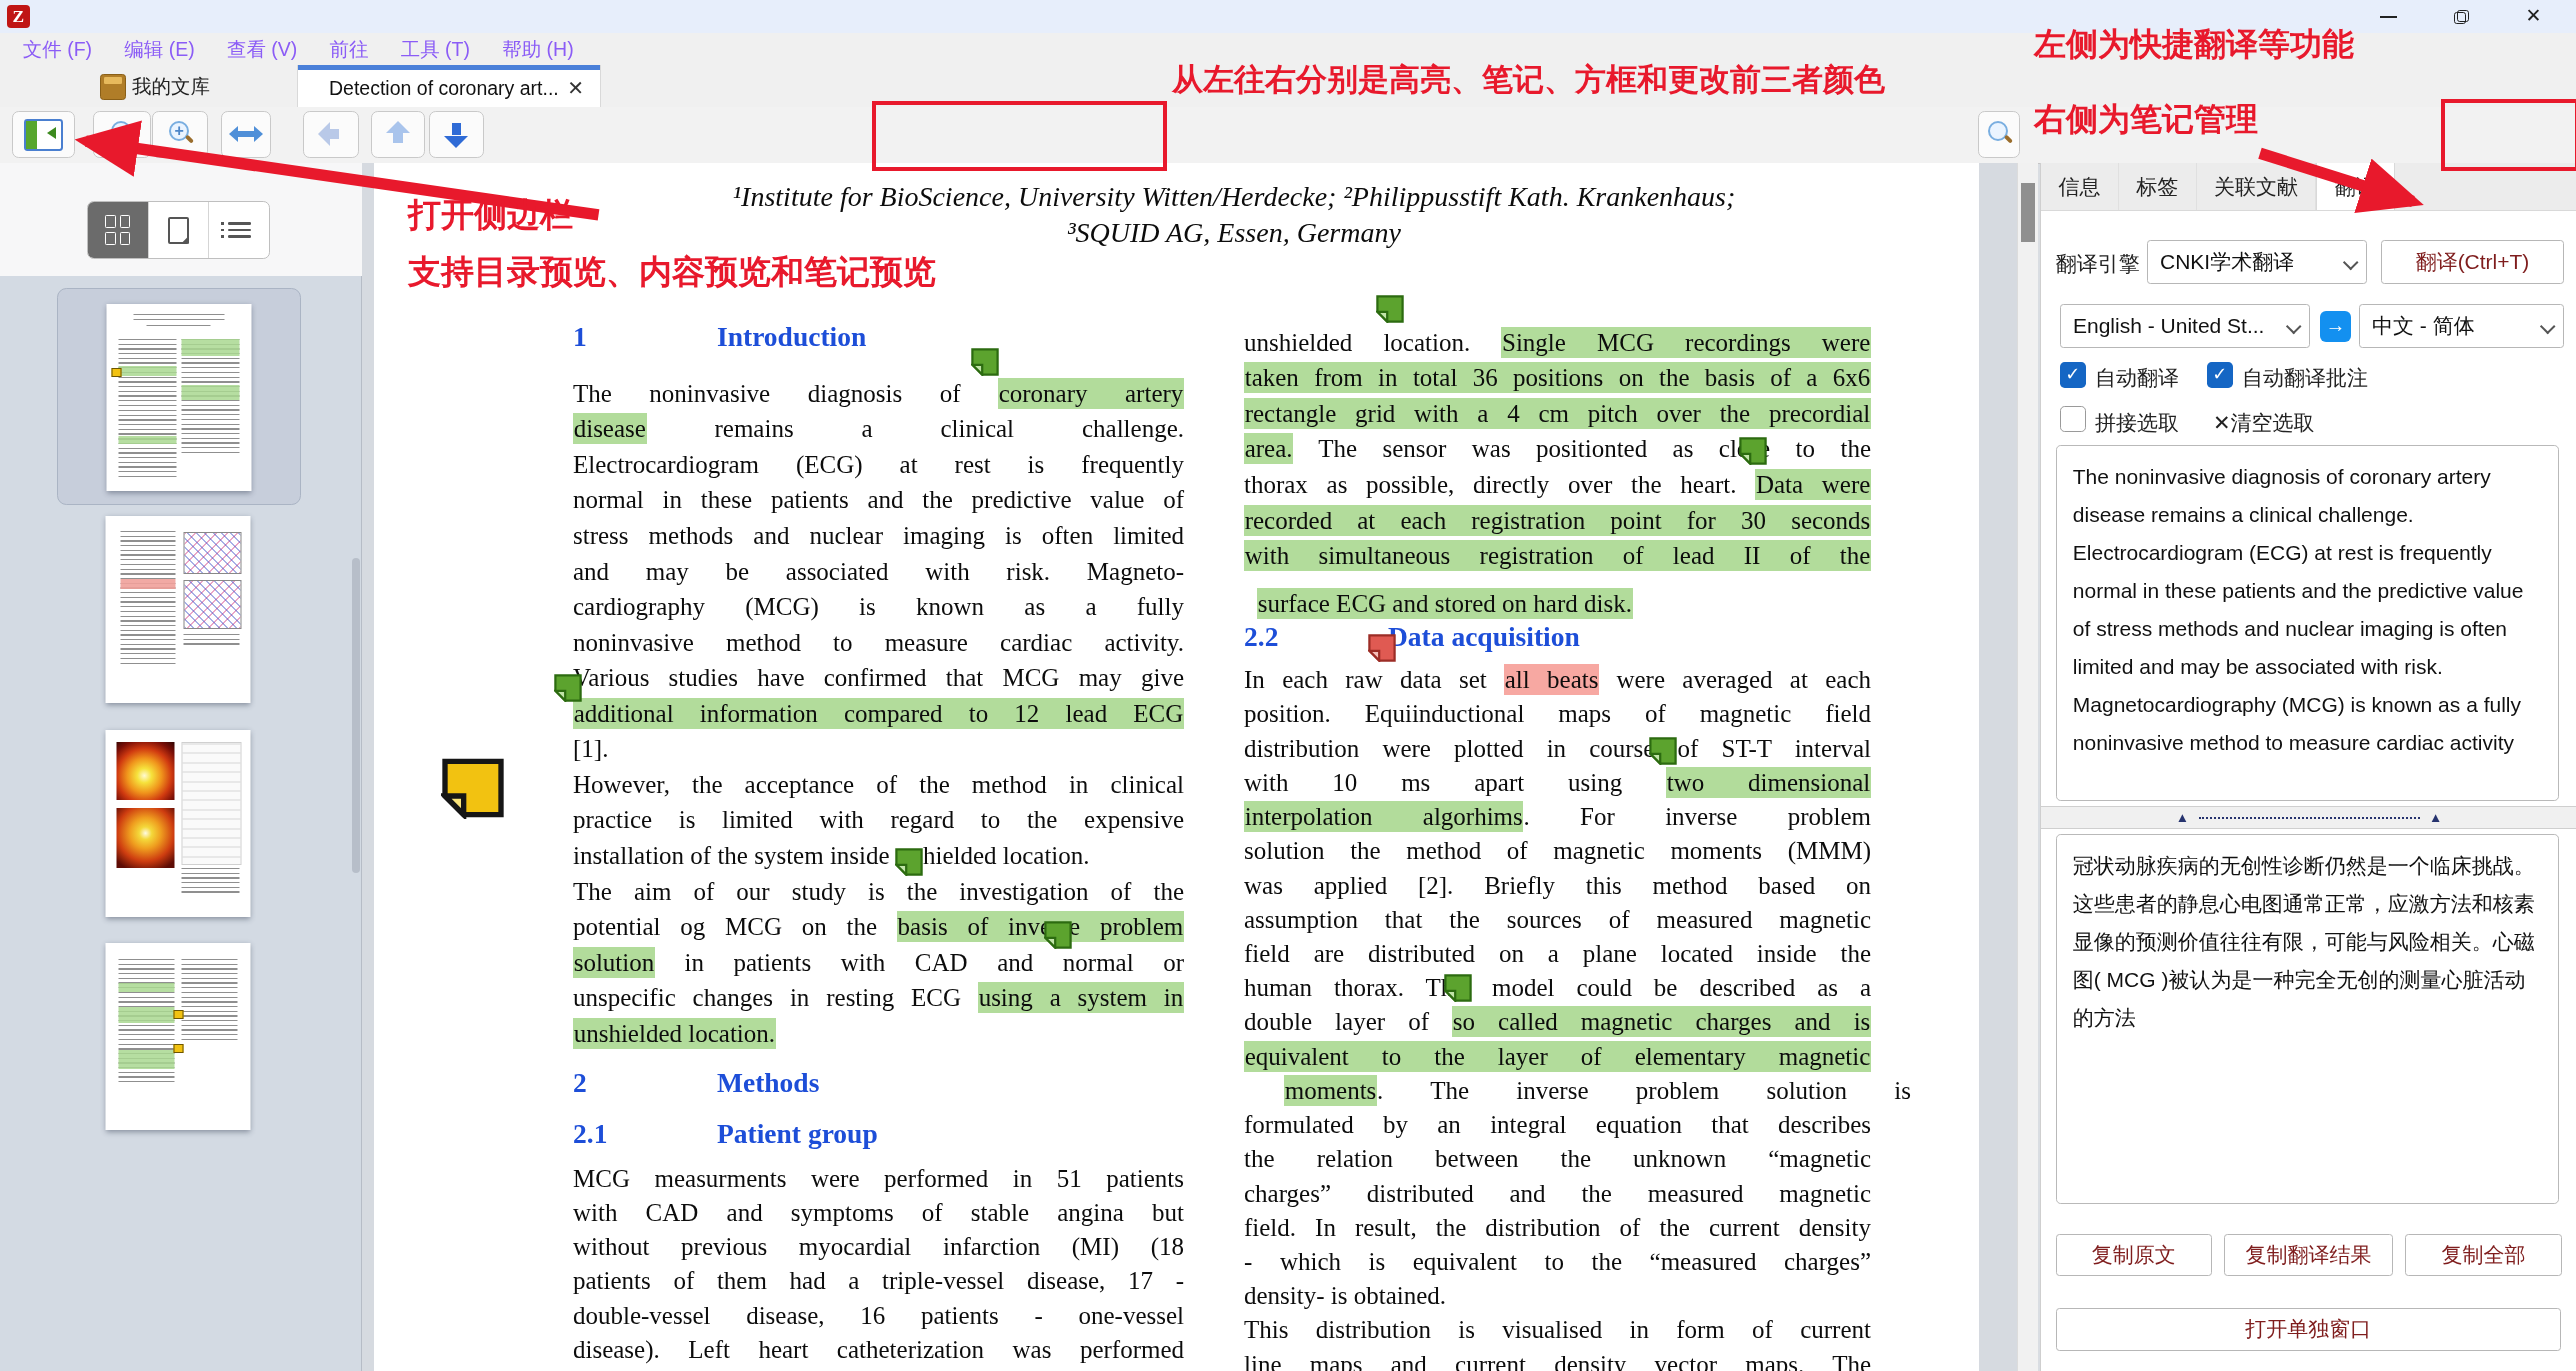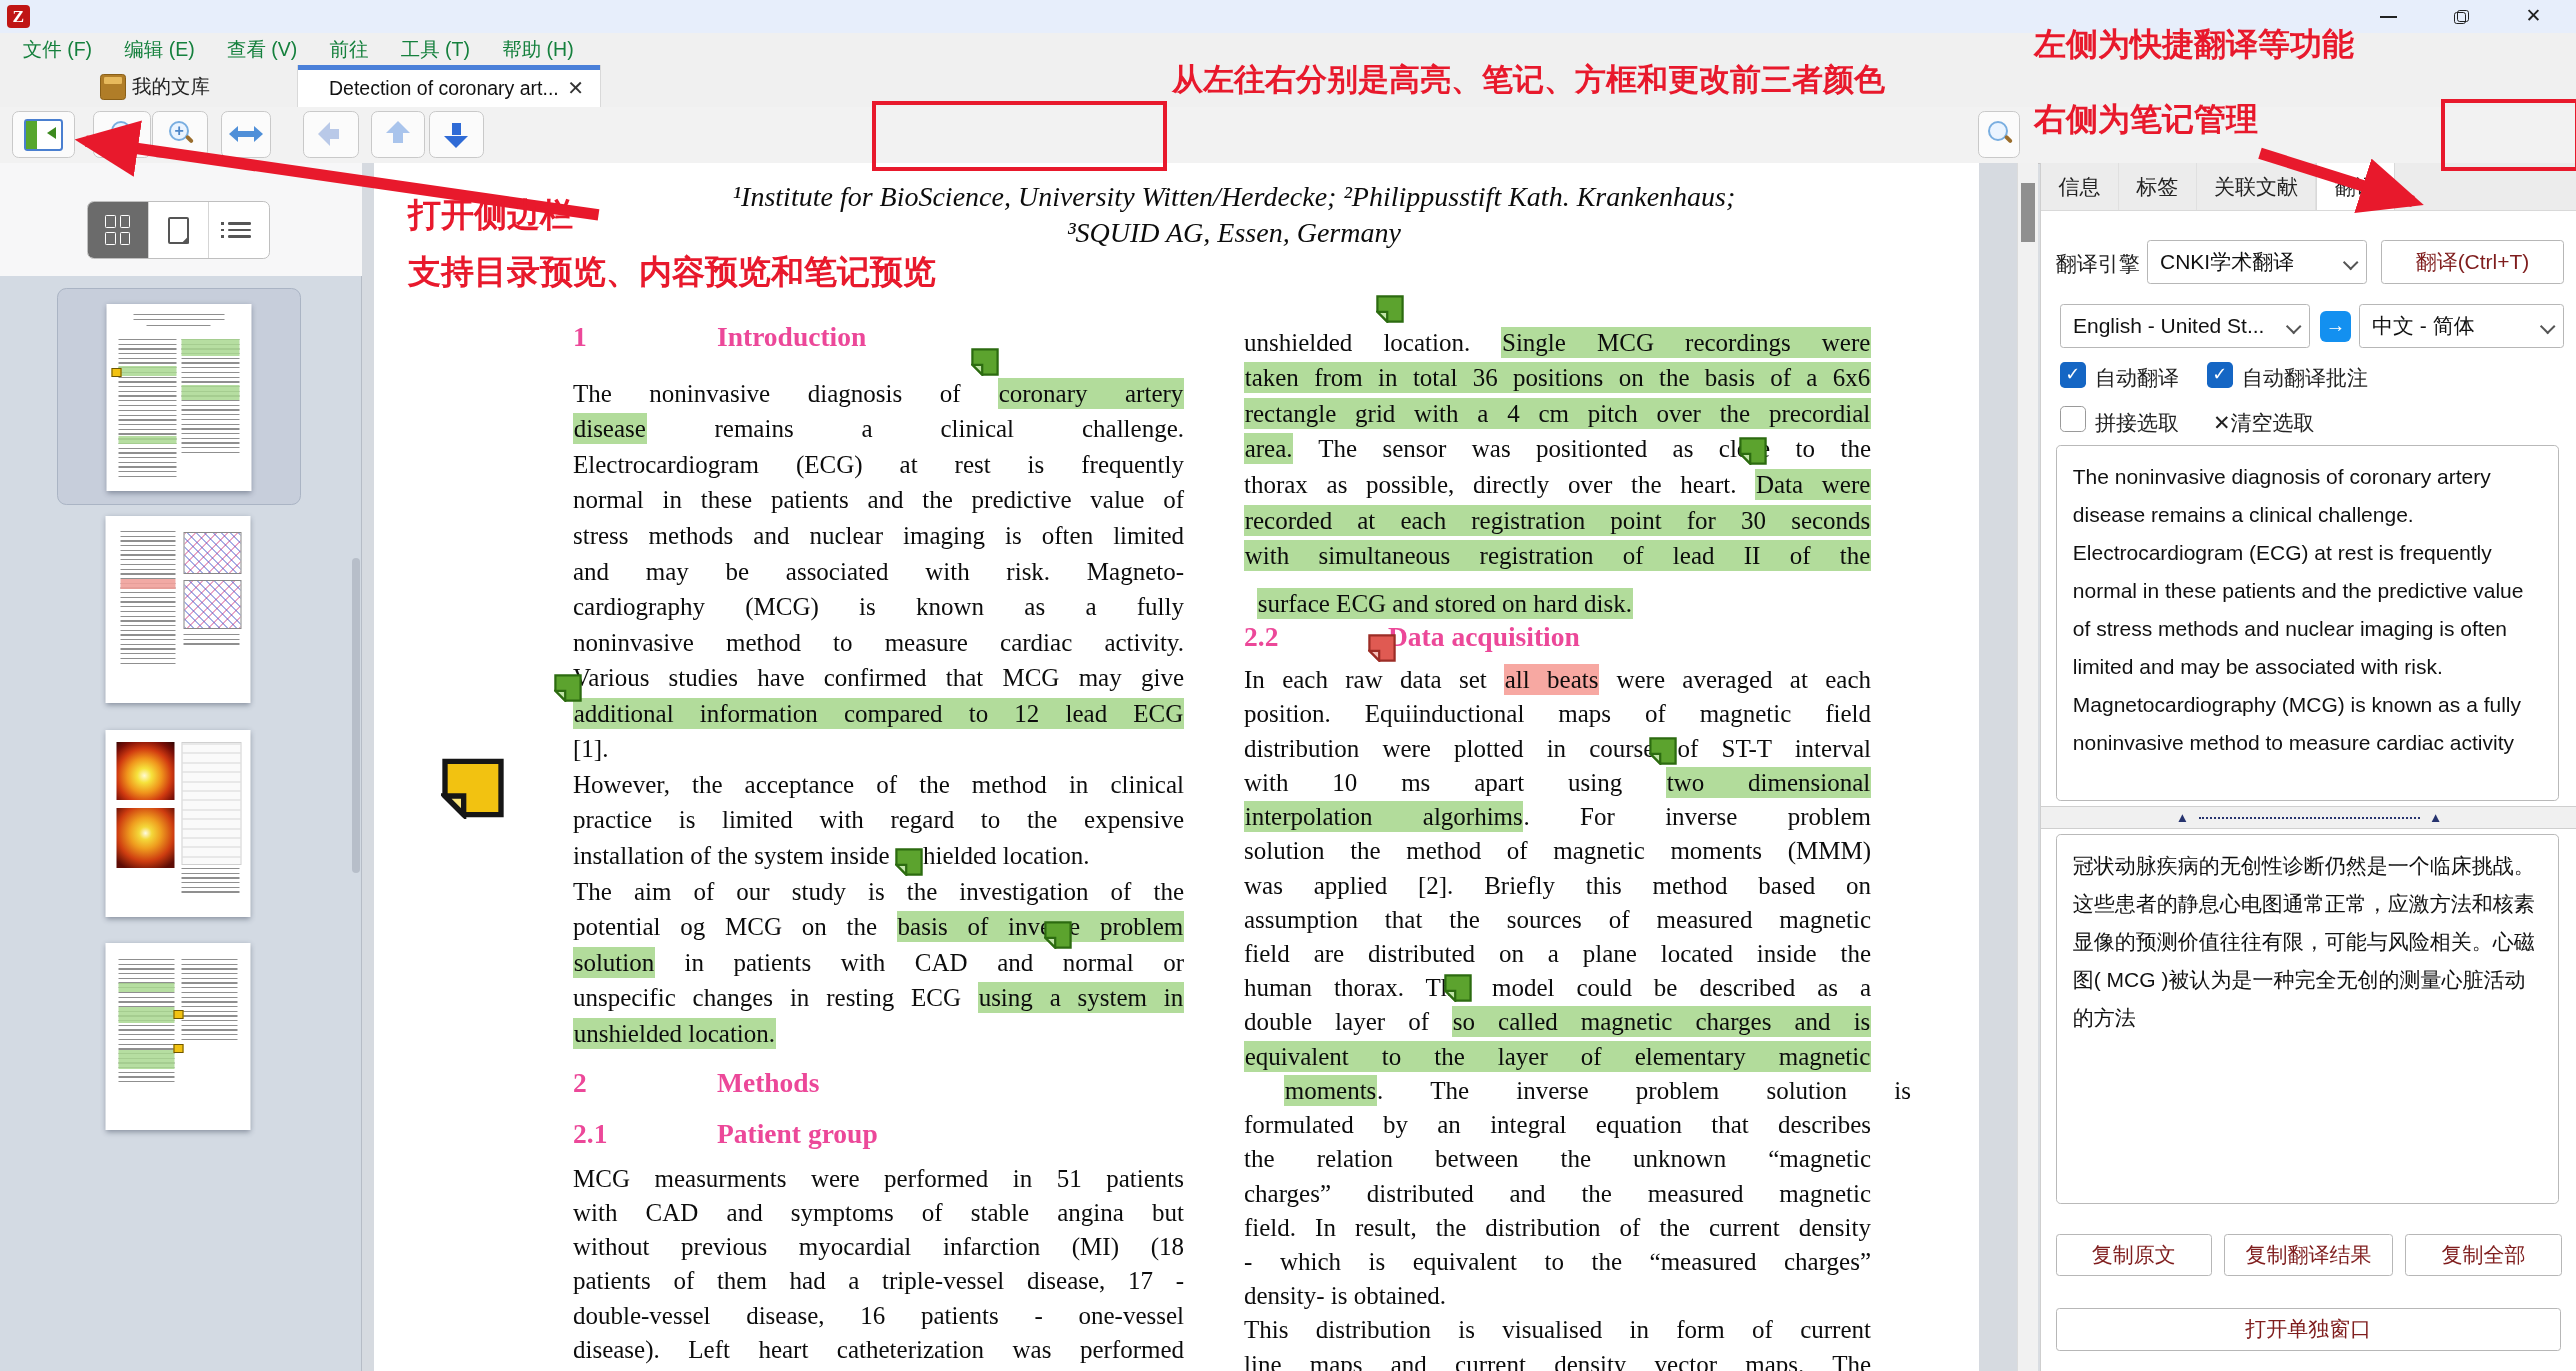--- a/index.html
+++ b/index.html
@@ -12,21 +12,21 @@
   .wtitle{position:absolute;left:38px;top:6.7px;font-size:17.4px;color:#0d0d0d;white-space:nowrap;}
   .wc{position:absolute;top:0;width:43px;height:32px;text-align:center;line-height:32px;font-size:19px;color:#222;}
   .wc-min{left:2367px;} .wc-max{left:2440px;} .wc-close{left:2512px;}
   .minbar{display:inline-block;width:17.4px;height:2px;background:#222;vertical-align:middle;}
   .restore{display:inline-block;position:relative;width:14.8px;height:14.8px;vertical-align:middle;}
   .restore i{position:absolute;border:1.7px solid #222;border-radius:2.7px;}
   .restore i.b{left:0;bottom:0;width:10px;height:10px;background:#e7eefb;}
   .restore i.f{right:0;top:0;width:10px;height:10px;}
   
   .menubar{position:absolute;left:0;top:33px;width:2576px;height:32px;background:#f0f0f0;}
-  .menu-item{display:inline-block;margin-left:13.4px;padding:0 9.4px;font-size:19.5px;line-height:32px;color:#15803d;}
+  .menu-item{display:inline-block;margin-left:13.4px;padding:0 9.4px;font-size:19.5px;line-height:32px;color:#8b5cf6;}
   
   .tabbar{position:absolute;left:0;top:65px;width:2576px;height:42px;background:#f0f0f0;border-bottom:0.7px solid #d9d9d9;}
   .libtab{position:absolute;left:81px;top:0;height:42px;line-height:42px;font-size:19.5px;color:#222;padding-left:51px;}
   .libicon{position:absolute;left:19px;top:8.7px;width:24px;height:24px;background:#b07d28;border-radius:3.4px;border:1.3px solid #8a5f17;}
   .libicon::before{content:"";position:absolute;left:2.7px;top:2.7px;right:2.7px;height:6.7px;background:#e7b95c;border-radius:1.3px;}
   .doctab{position:absolute;left:297px;top:0;width:302px;height:42px;background:#fff;border-left:0.7px solid #d9d9d9;border-right:0.7px solid #d9d9d9;}
   .doctab .accent{position:absolute;left:0;top:0;width:100%;height:4.7px;background:#4a80d9;}
   .doctab .tlabel{position:absolute;left:31px;top:12px;font-size:19.5px;color:#111;white-space:nowrap;}
   .doctab .tclose{position:absolute;right:16px;top:10.7px;font-size:20px;color:#333;}
   
@@ -110,21 +110,21 @@
      repeating-linear-gradient(45deg,rgba(60,80,200,.45) 0 1.3px,transparent 1.3px 6px),
      repeating-linear-gradient(-45deg,rgba(210,60,130,.45) 0 1.3px,transparent 1.3px 7.4px),#fff;}
   .sbscroll{position:absolute;left:352px;top:282px;width:8px;height:315px;background:#b7bec9;border-radius:4px;}
   
   .pdfarea{position:absolute;left:362px;top:163px;width:1655px;height:1208px;background:#d6dae0;overflow:hidden;}
   .pdfpage{position:absolute;left:12px;top:0;width:1605px;height:1208px;background:#fff;}
   .pdfscroll{position:absolute;left:2017px;top:163px;width:20px;height:1208px;background:#f1f1f1;border-left:0.7px solid #dcdcdc;}
   .pdfthumbbar{position:absolute;left:2020px;top:183px;width:14.8px;height:59px;background:#8f8f8f;}
   .pheader{position:absolute;left:211px;top:18px;width:1298px;text-align:center;font-family:"Liberation Serif","DejaVu Serif",serif;
            font-style:italic;font-size:28px;color:#0c0c0c;}
-  .ph{position:absolute;font-family:"Liberation Serif","DejaVu Serif",serif;font-weight:bold;font-size:27.5px;color:#ec4899;white-space:nowrap;}
+  .ph{position:absolute;font-family:"Liberation Serif","DejaVu Serif",serif;font-weight:bold;font-size:27.5px;color:#1d4ed8;white-space:nowrap;}
   .ph .num{display:inline-block;width:144px;}
   .pl{position:absolute;height:34px;font-family:"Liberation Serif","DejaVu Serif",serif;font-size:25px;color:#0c0c0c;
       text-align:justify;text-align-last:justify;overflow:visible;white-space:normal;}
   .pl.end{text-align-last:left;}
   .hlg{background:#b2dc9b;padding:2px 0.7px;}
   .hlr{background:#f7a8a2;padding:2px 0.7px;}
   .pin{position:absolute;width:28px;height:28px;z-index:5;}
   .ynote{position:absolute;z-index:5;}
   
   .rpanel{position:absolute;left:2040px;top:163px;width:536px;height:1208px;background:#fff;border-left:1.3px solid #cfcfcf;box-sizing:border-box;}

